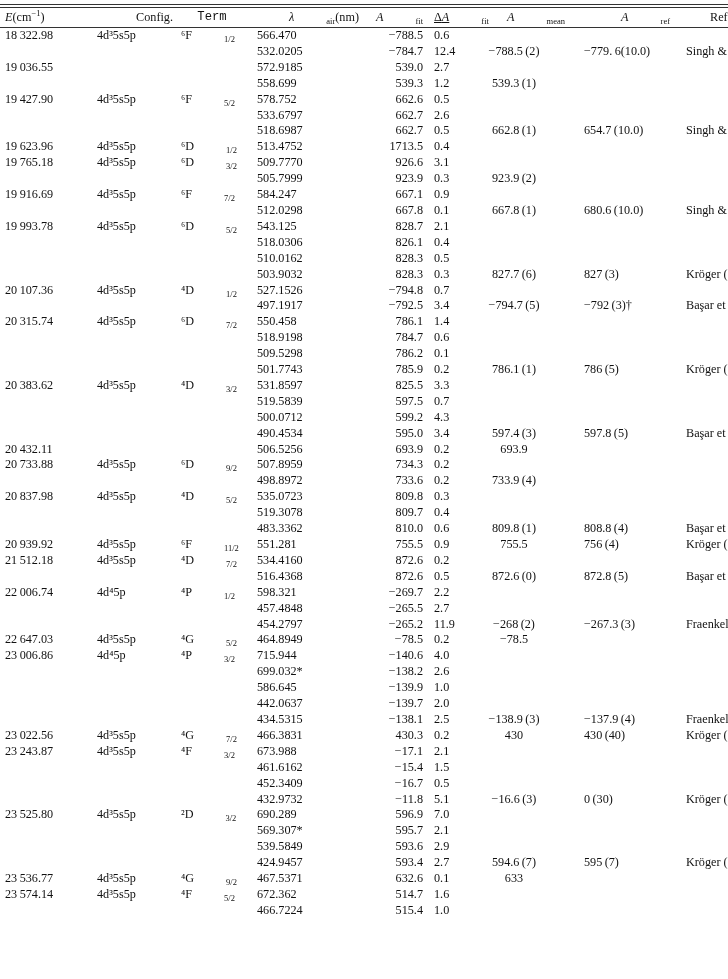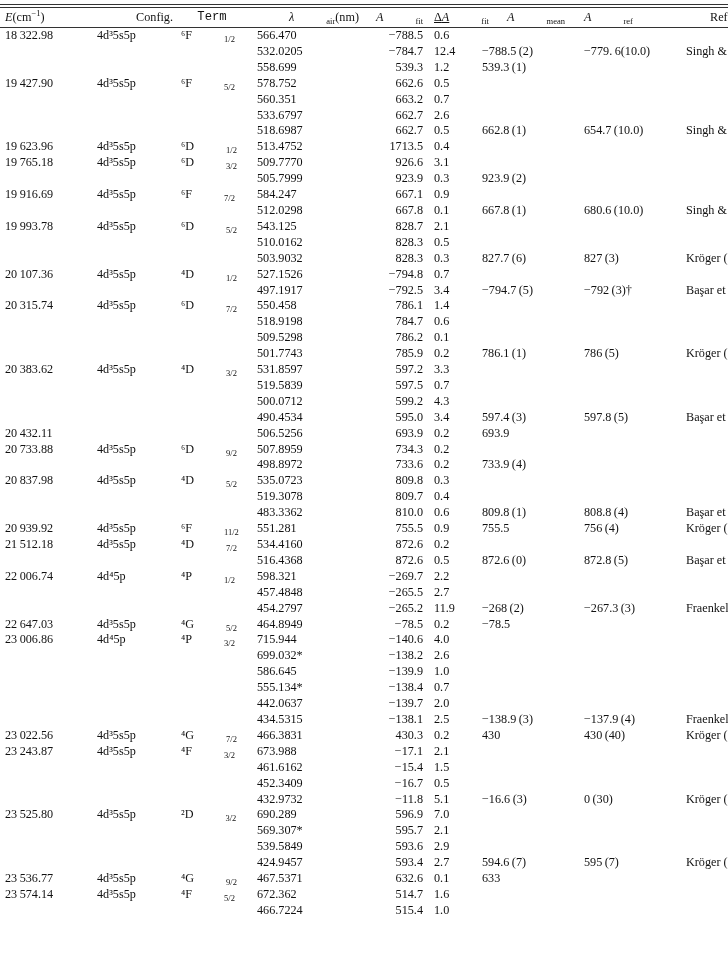--- a/index.html
+++ b/index.html
@@ -20,26 +20,26 @@
   .c-amean{ width: 72px; text-align: left; padding-left: 2px; }
   .c-aref { width: 86px; text-align: left; padding-left: 12px; }
   .c-ref  { text-align: left; padding-left: 16px; }
   th.c-e { text-align: left; }
   th.c-cfg { text-align: right; padding-left: 20px; }
   th.c-term { text-align: center; padding-left: 8px; font-family: Liberation Mono, monospace; }
   th.c-lam { text-align: center; padding-left: 34px; }
   th.c-afit { text-align: right; }
   th.c-dafit { text-align: left; padding-left: 11px; text-decoration: underline; }
   th.c-amean { text-align: center; padding-left: 20px; }
-  th.c-aref { text-align: left; }
+  th.c-aref { text-align: right; }
   th.c-ref { text-align: center; padding-left: 40px; }
   i { font-style: italic; }
   sub { font-size: 8.5px; vertical-align: -3px; line-height: 0; padding-left: 32px; }
   sup { font-size: 8.5px; vertical-align: 5px; line-height: 0; }
-  .amean-r { display: inline-block; min-width: 64px; text-align: left; }
+  .amean-r { display: inline-block; min-width: 64px; text-align: center; }
 </style>
 </head>
 <body>
 
 <div class="wrap">
   <div class="rule-top"></div>
   <div class="rule-top2"></div>
   <table>
     <thead>
       <tr>
@@ -76,48 +76,48 @@
           <td class="c-cfg"></td>
           <td class="c-term"></td>
           <td class="c-lam">532.0205</td>
           <td class="c-afit">−784.7</td>
           <td class="c-dafit">12.4</td>
           <td class="c-amean"><span class="amean-r">−788.5 (2)</span></td>
           <td class="c-aref">−779. 6(10.0)</td>
           <td class="c-ref">Singh &amp; Rao (1989)ᵃ</td>
         </tr>
         <tr>
+          <td class="c-e">19 036.55</td>
+          <td class="c-cfg"></td>
+          <td class="c-term"></td>
+          <td class="c-lam">572.9185</td>
+          <td class="c-afit">539.0</td>
+          <td class="c-dafit">2.7</td>
+          <td class="c-amean"></td>
+          <td class="c-aref"></td>
+          <td class="c-ref"></td>
+        </tr>
+        <tr>
           <td class="c-e"></td>
           <td class="c-cfg"></td>
           <td class="c-term"></td>
           <td class="c-lam">558.699</td>
           <td class="c-afit">539.3</td>
           <td class="c-dafit">1.2</td>
           <td class="c-amean"><span class="amean-r">539.3 (1)</span></td>
           <td class="c-aref"></td>
           <td class="c-ref"></td>
         </tr>
         <tr>
           <td class="c-e">19 427.90</td>
           <td class="c-cfg">4d³5s5p</td>
           <td class="c-term">⁶F<sub>5/2</sub></td>
           <td class="c-lam">578.752</td>
           <td class="c-afit">662.6</td>
           <td class="c-dafit">0.5</td>
-          <td class="c-amean"></td>
-          <td class="c-aref"></td>
-          <td class="c-ref"></td>
-        </tr>
-        <tr>
-          <td class="c-e"></td>
-          <td class="c-cfg"></td>
-          <td class="c-term"></td>
-          <td class="c-lam">560.351</td>
-          <td class="c-afit">663.2</td>
-          <td class="c-dafit">0.7</td>
           <td class="c-amean"></td>
           <td class="c-aref"></td>
           <td class="c-ref"></td>
         </tr>
         <tr>
           <td class="c-e"></td>
           <td class="c-cfg"></td>
           <td class="c-term"></td>
           <td class="c-lam">533.6797</td>
           <td class="c-afit">662.7</td>
@@ -200,20 +200,31 @@
           <td class="c-afit">828.7</td>
           <td class="c-dafit">2.1</td>
           <td class="c-amean"></td>
           <td class="c-aref"></td>
           <td class="c-ref"></td>
         </tr>
         <tr>
           <td class="c-e"></td>
           <td class="c-cfg"></td>
           <td class="c-term"></td>
+          <td class="c-lam">518.0306</td>
+          <td class="c-afit">826.1</td>
+          <td class="c-dafit">0.4</td>
+          <td class="c-amean"></td>
+          <td class="c-aref"></td>
+          <td class="c-ref"></td>
+        </tr>
+        <tr>
+          <td class="c-e"></td>
+          <td class="c-cfg"></td>
+          <td class="c-term"></td>
           <td class="c-lam">510.0162</td>
           <td class="c-afit">828.3</td>
           <td class="c-dafit">0.5</td>
           <td class="c-amean"></td>
           <td class="c-aref"></td>
           <td class="c-ref"></td>
         </tr>
         <tr>
           <td class="c-e"></td>
           <td class="c-cfg"></td>
@@ -289,21 +300,21 @@
           <td class="c-dafit">0.2</td>
           <td class="c-amean"><span class="amean-r">786.1 (1)</span></td>
           <td class="c-aref">786 (5)</td>
           <td class="c-ref">Kröger (2007)ᵃ</td>
         </tr>
         <tr>
           <td class="c-e">20 383.62</td>
           <td class="c-cfg">4d³5s5p</td>
           <td class="c-term">⁴D<sub>3/2</sub></td>
           <td class="c-lam">531.8597</td>
-          <td class="c-afit">597.2</td>
+          <td class="c-afit">825.5</td>
           <td class="c-dafit">3.3</td>
           <td class="c-amean"></td>
           <td class="c-aref"></td>
           <td class="c-ref"></td>
         </tr>
         <tr>
           <td class="c-e"></td>
           <td class="c-cfg"></td>
           <td class="c-term"></td>
           <td class="c-lam">519.5839</td>
@@ -508,31 +519,20 @@
           <td class="c-afit">−139.9</td>
           <td class="c-dafit">1.0</td>
           <td class="c-amean"></td>
           <td class="c-aref"></td>
           <td class="c-ref"></td>
         </tr>
         <tr>
           <td class="c-e"></td>
           <td class="c-cfg"></td>
           <td class="c-term"></td>
-          <td class="c-lam">555.134*</td>
-          <td class="c-afit">−138.4</td>
-          <td class="c-dafit">0.7</td>
-          <td class="c-amean"></td>
-          <td class="c-aref"></td>
-          <td class="c-ref"></td>
-        </tr>
-        <tr>
-          <td class="c-e"></td>
-          <td class="c-cfg"></td>
-          <td class="c-term"></td>
           <td class="c-lam">442.0637</td>
           <td class="c-afit">−139.7</td>
           <td class="c-dafit">2.0</td>
           <td class="c-amean"></td>
           <td class="c-aref"></td>
           <td class="c-ref"></td>
         </tr>
         <tr>
           <td class="c-e"></td>
           <td class="c-cfg"></td>

